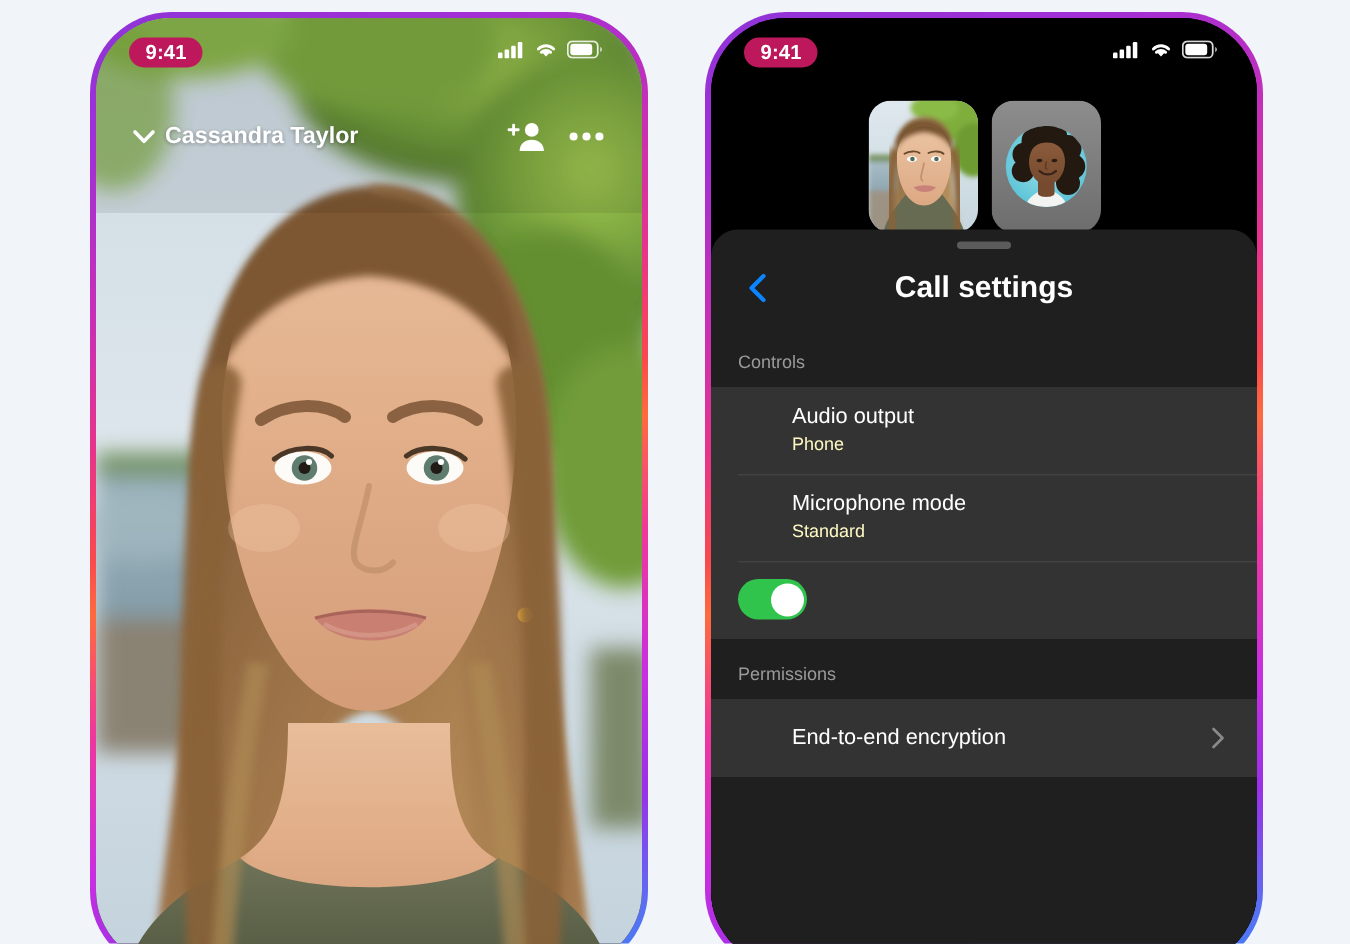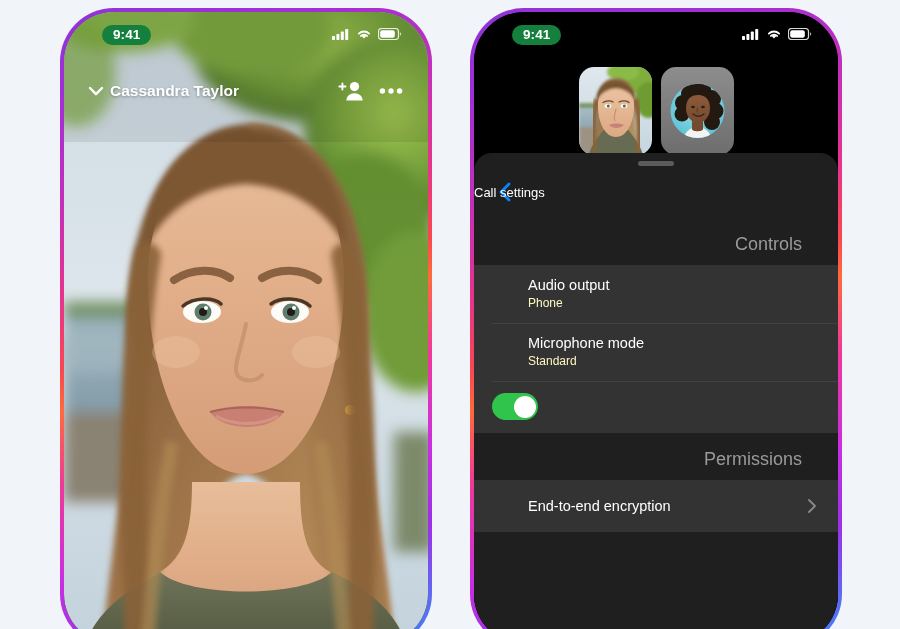--- a/index.html
+++ b/index.html
@@ -84,29 +84,28 @@
     top: 0; left: 0; right: 0;
     height: 46px;
     display: flex;
     align-items: center;
     justify-content: space-between;
     padding: 0 26px 0 22px;
     z-index: 20;
   }
 
   .time-pill {
-    background: #15803d;
+    background: #be185d;
     color: #ffffff;
     font-size: 13.5px;
     font-weight: bold;
     padding: 3.5px 11px;
     border-radius: 11px;
     letter-spacing: 0.1px;
     line-height: 1;
-    margin-left: 16px;
   }
 
   .status-icons {
     display: flex;
     align-items: center;
     gap: 6px;
   }
 
   .ico-cell, .ico-wifi, .ico-batt { display: block; }
 
@@ -207,33 +206,32 @@
 
   .back-chevron {
     width: 26px; height: 26px;
     display: flex; align-items: center; justify-content: center;
     flex: none;
   }
 
   .sheet-title {
     position: absolute;
     left: 0; right: 0;
-    text-align: left;
+    text-align: center;
     color: #ffffff;
-    font-size: 13px;
-    font-weight: normal;
+    font-size: 20px;
+    font-weight: bold;
     pointer-events: none;
   }
 
   .section-head {
     background: #1f1f1f;
     color: #9a9a9a;
-    font-size: 18px;
-    padding: 16px 36px 10px;
-    text-align: right;
+    font-size: 12px;
+    padding: 16px 18px 10px;
   }
 
   .rows-group {
     background: #333333;
   }
 
   .row {
     display: flex;
     align-items: center;
     padding: 11px 18px 12px;

